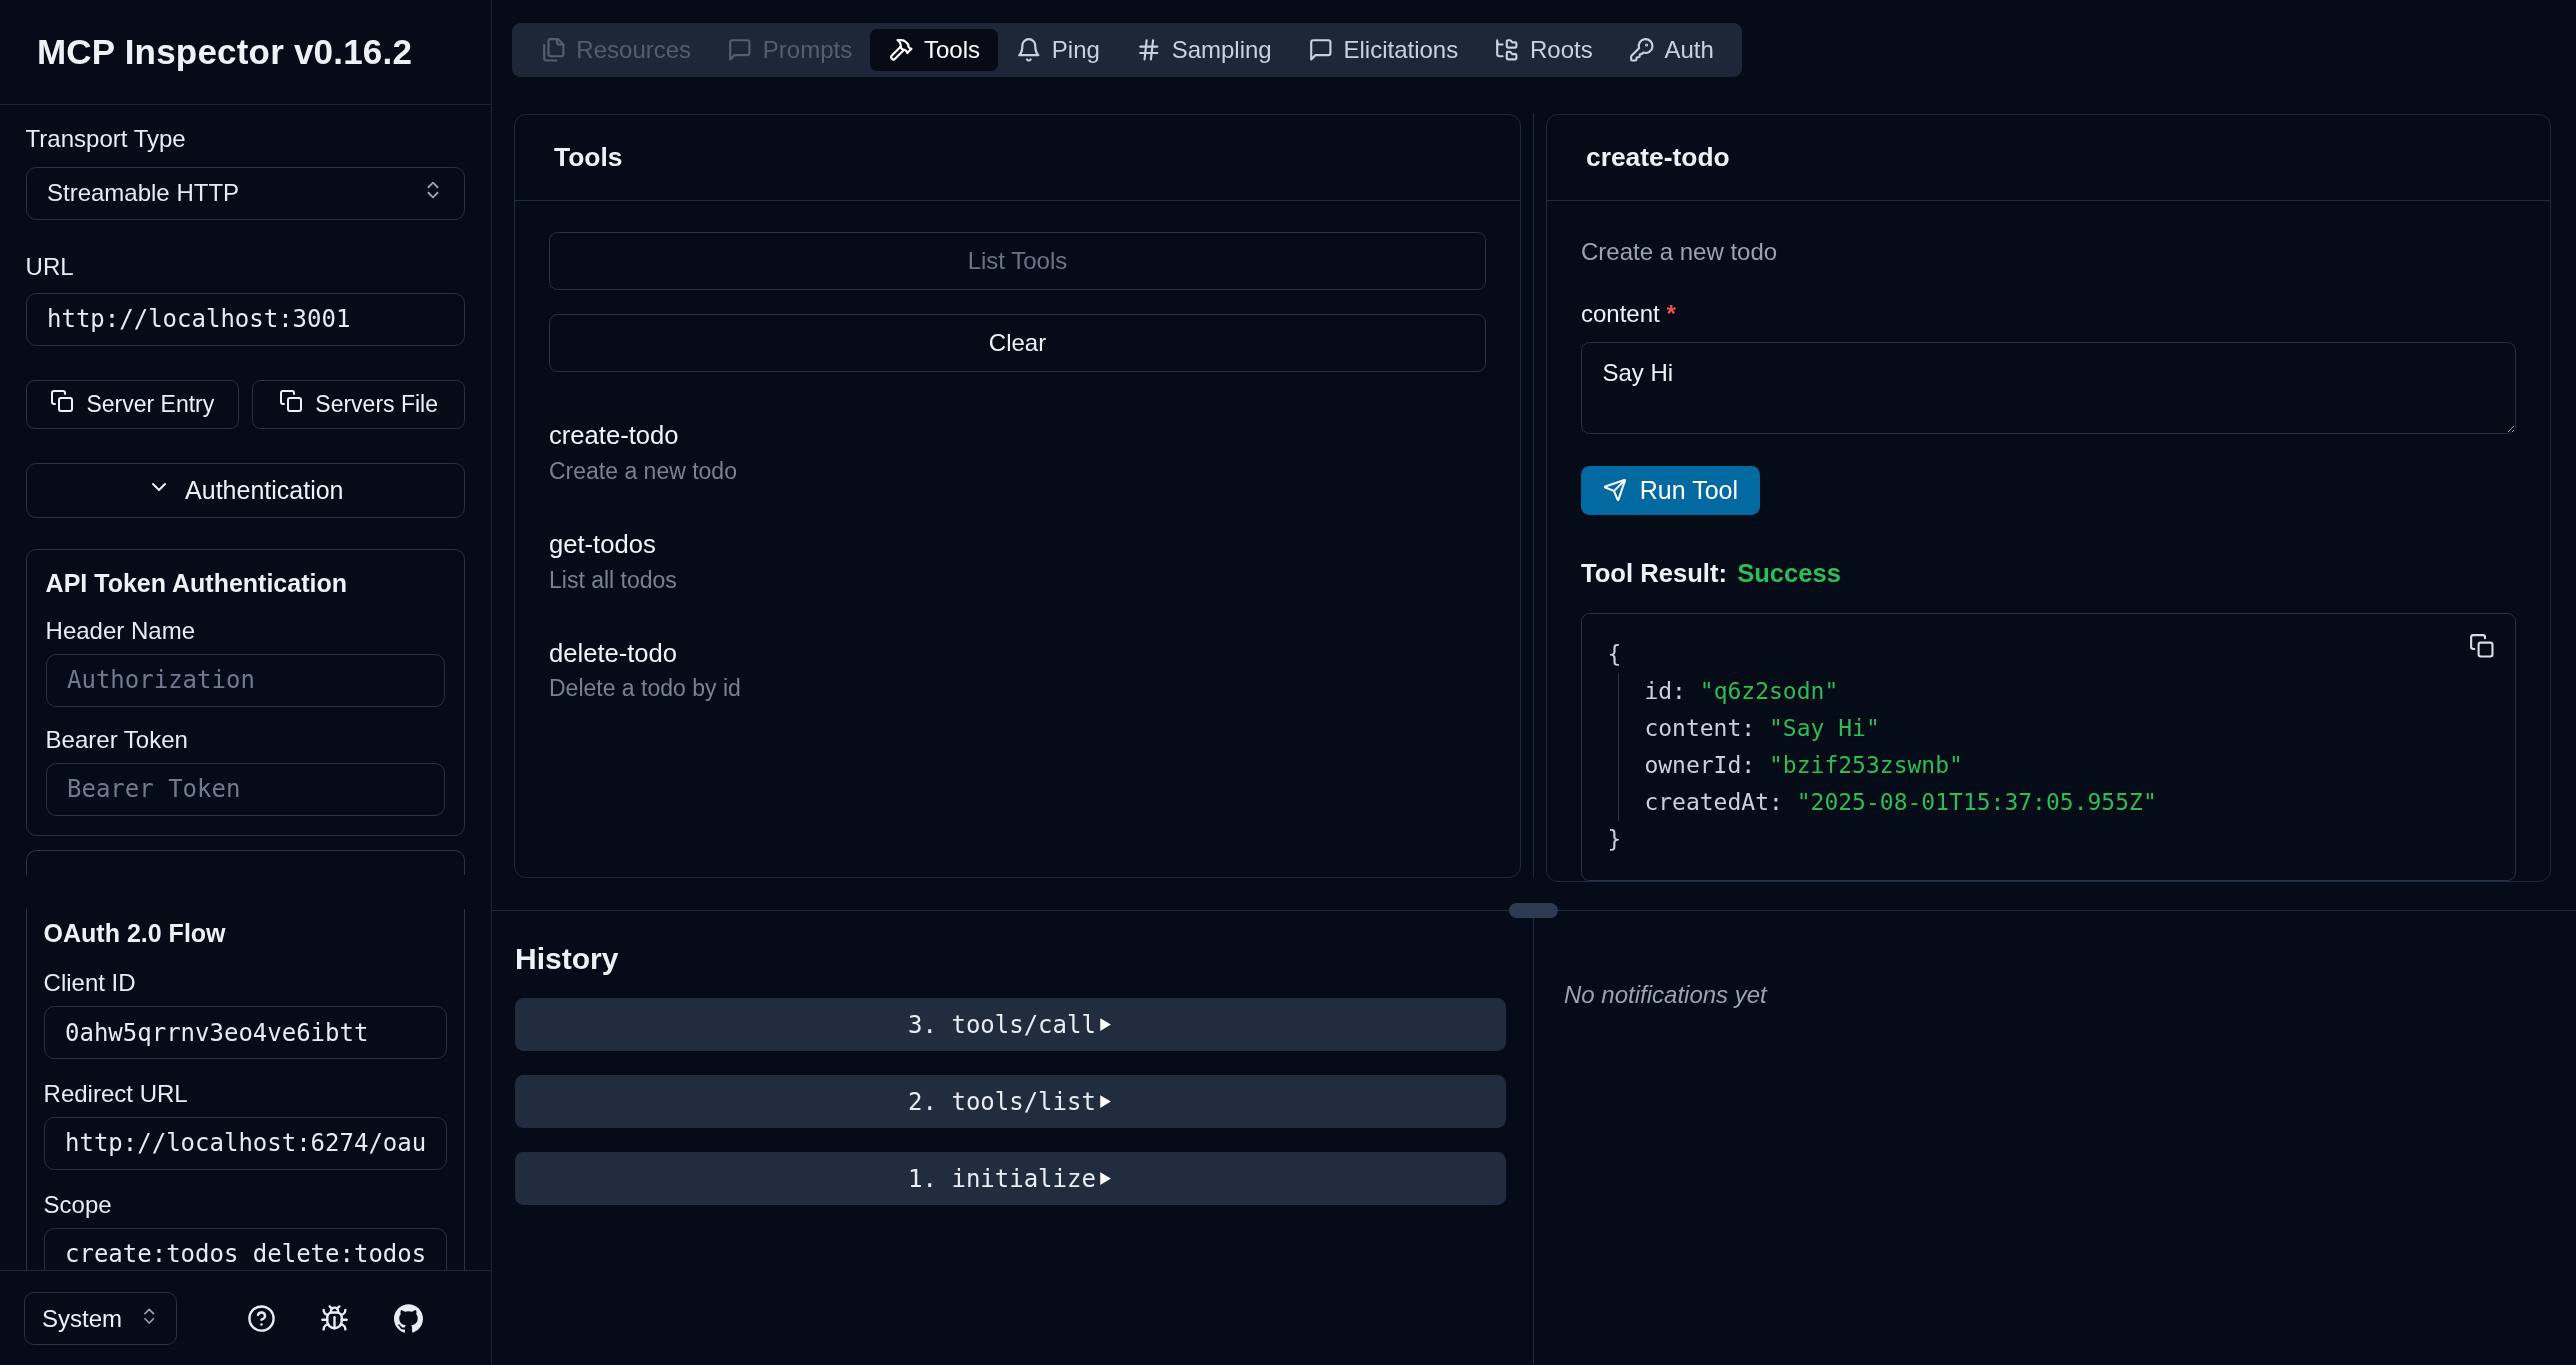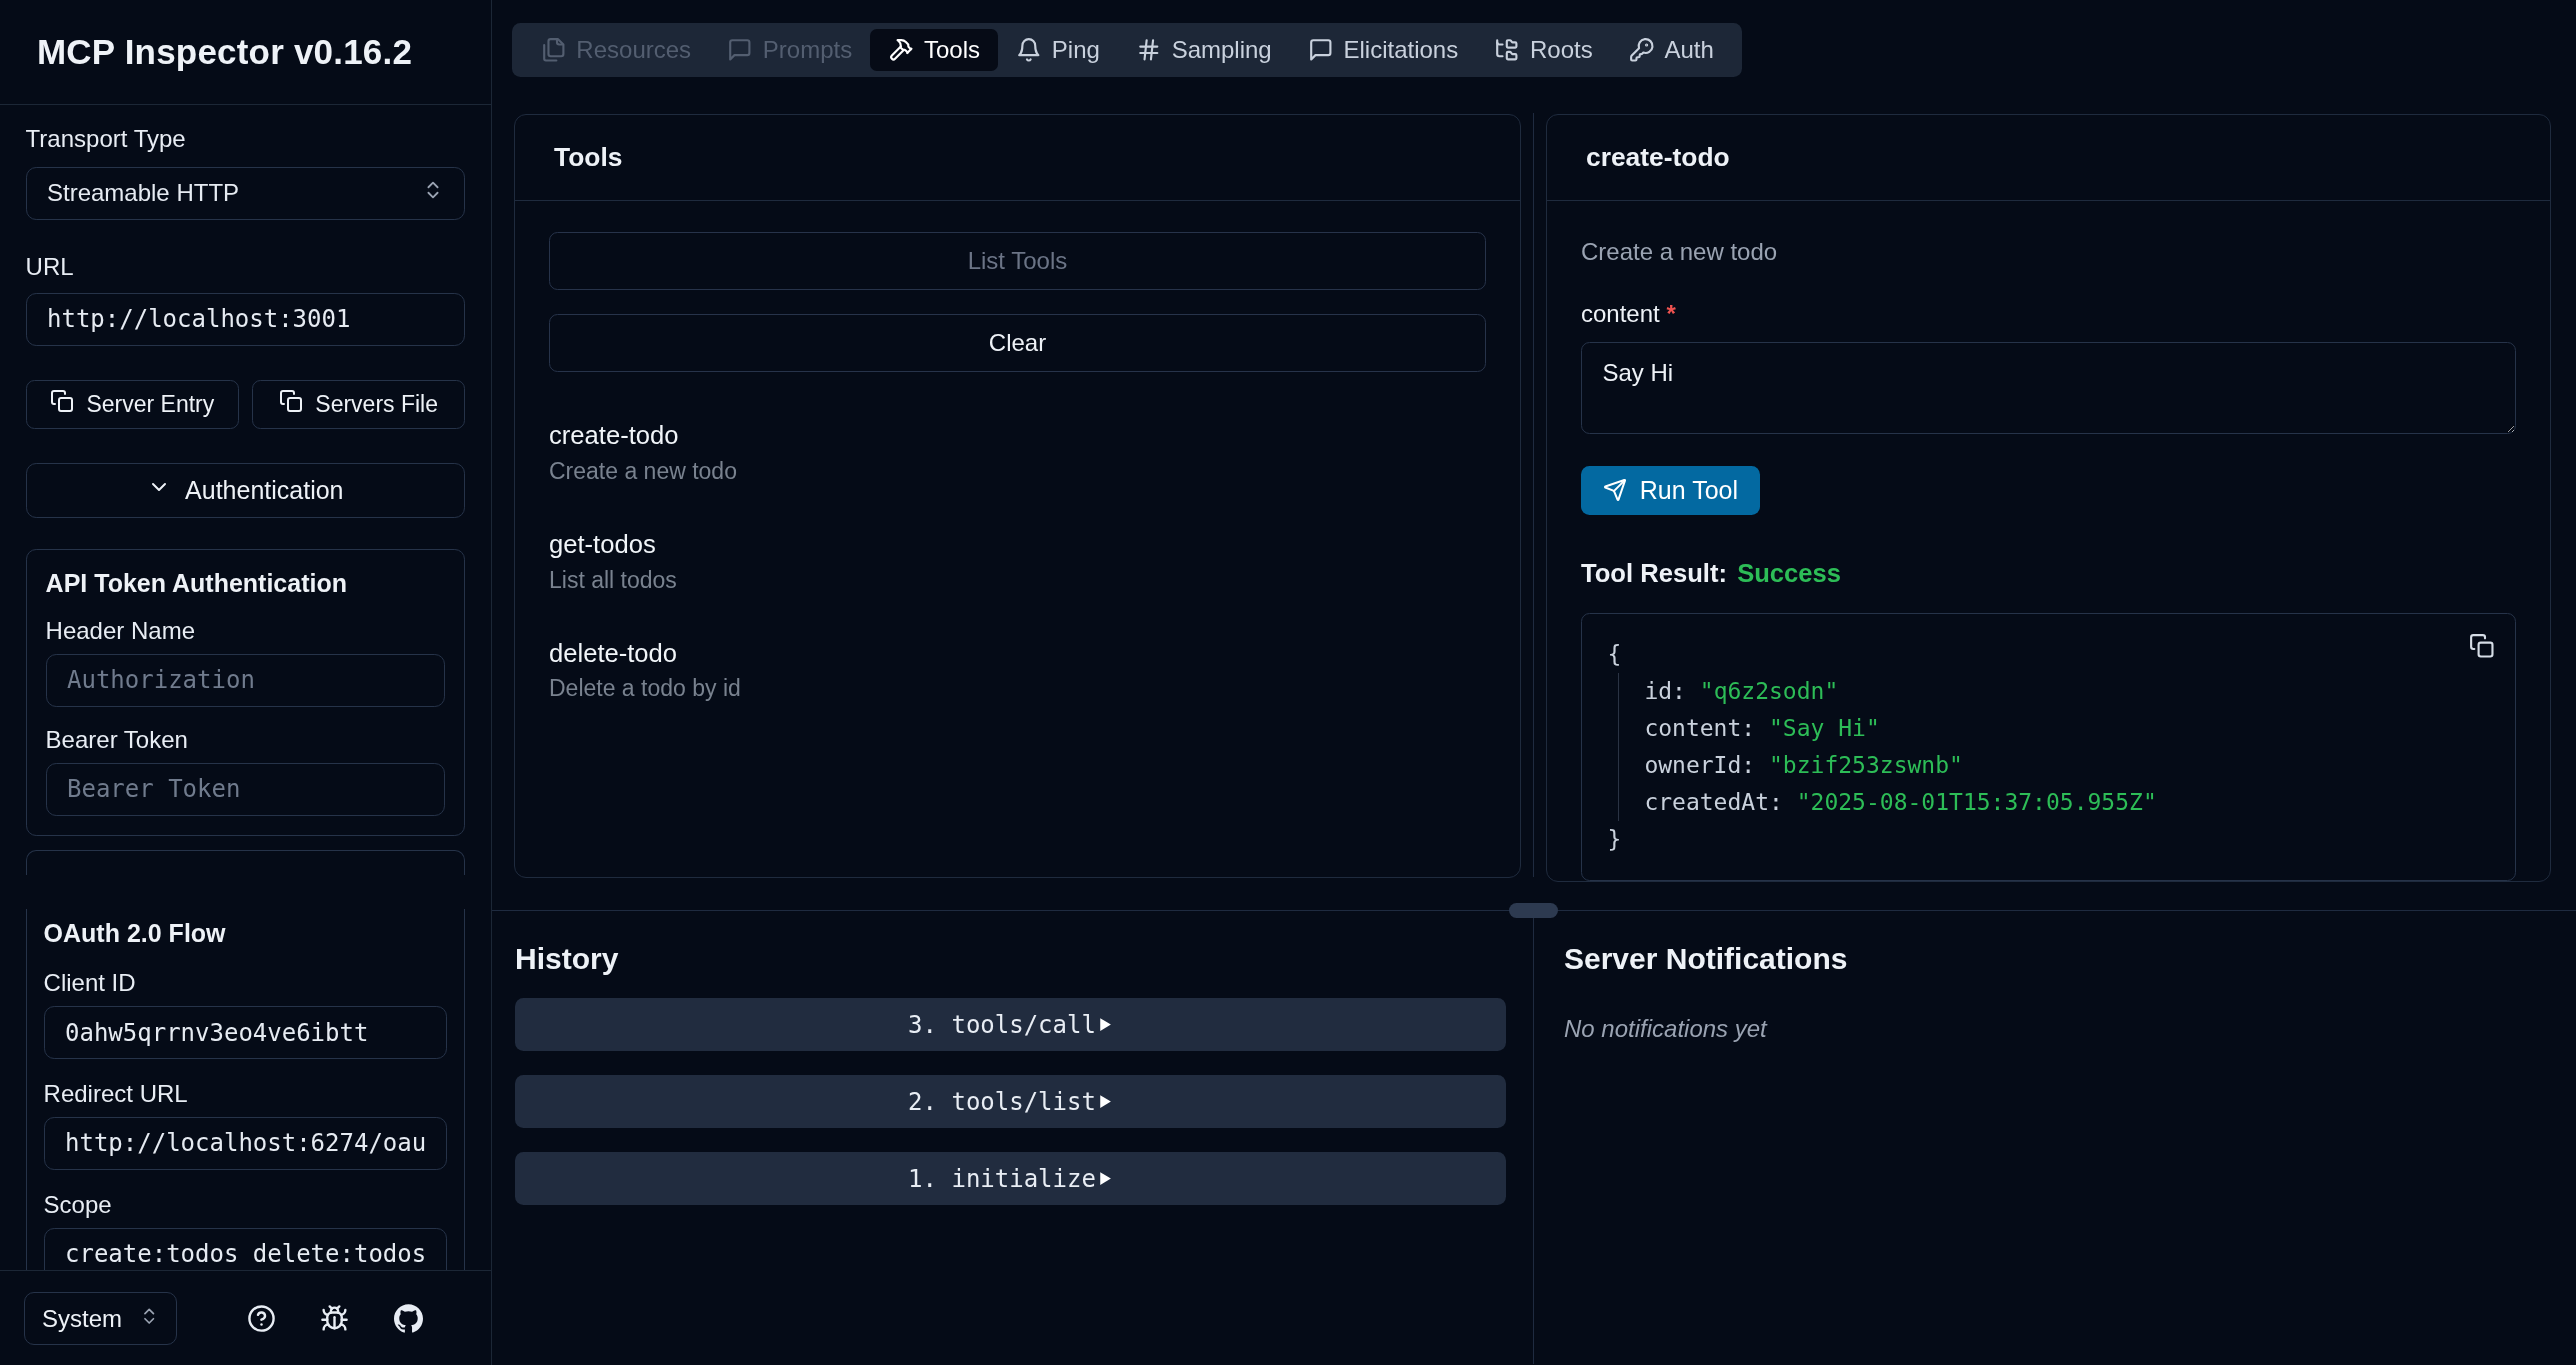--- a/index.html
+++ b/index.html
@@ -418,18 +418,17 @@
         </div>
         <div class="history-row">
           <span>1. initialize</span>
           <svg width="17" height="17" viewBox="0 0 24 24" fill="#ffffff">
               <polygon points="6,3 21,12 6,21"></polygon>
             </svg>
         </div>
       </div>
     </div>
     <div class="notif-pane">
-      <div class="section-title">Server Notifications</div>
       <div class="notif-empty">No notifications yet</div>
     </div>
   </section>
 </main>
 
 
 </body></html>

